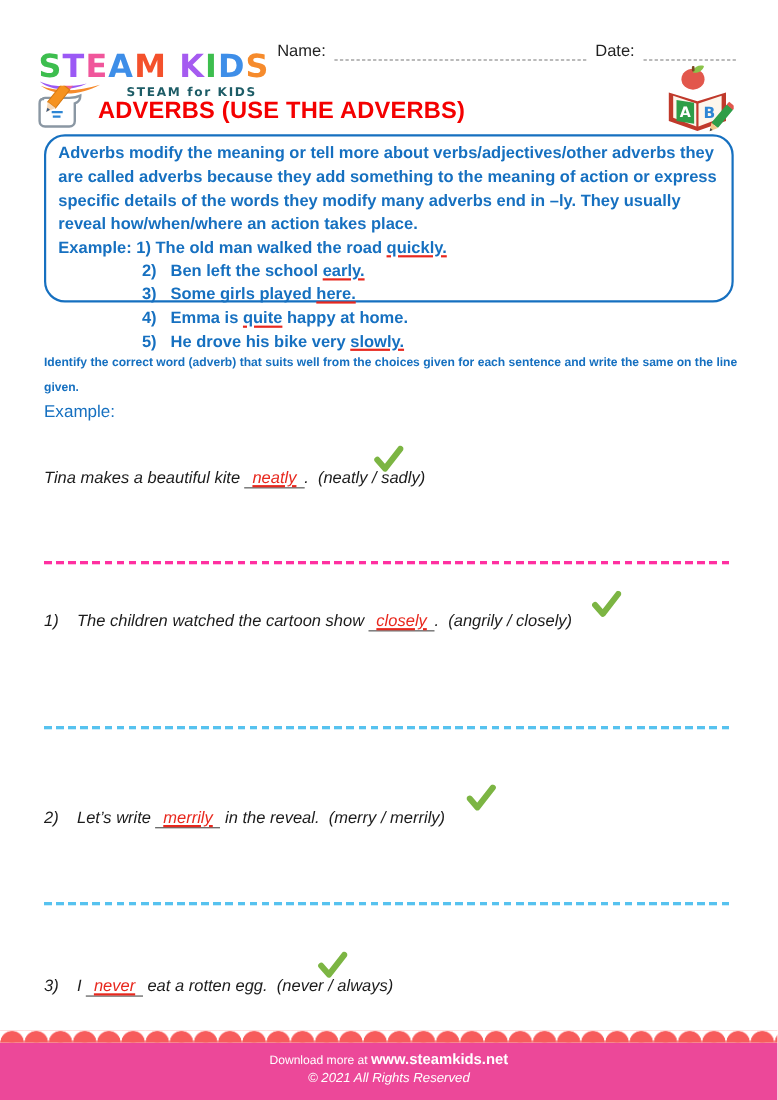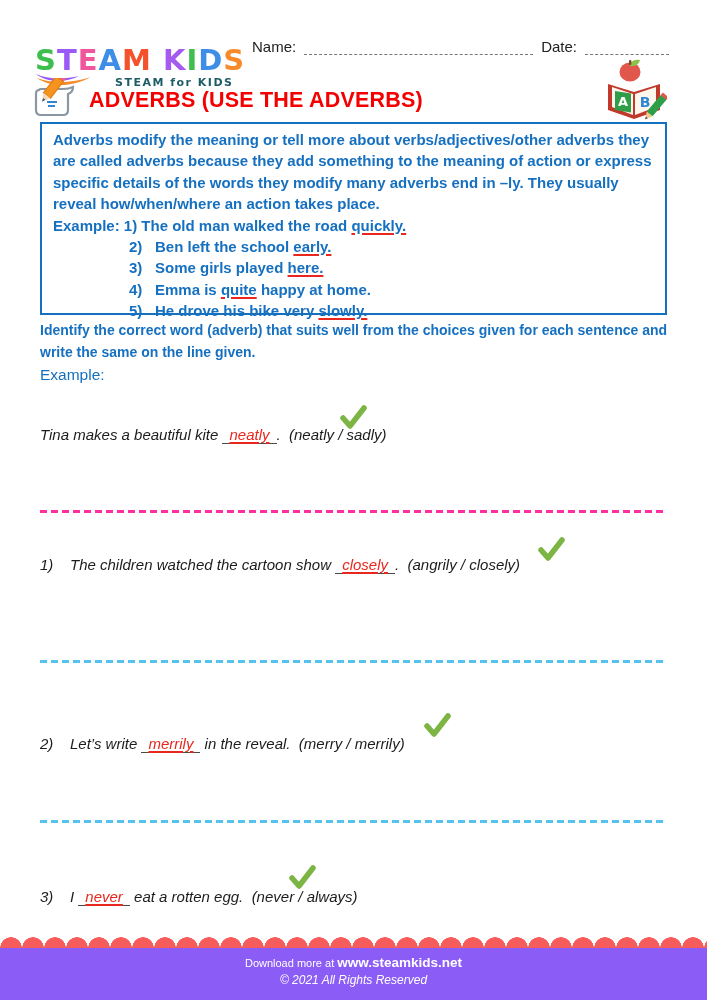--- a/index.html
+++ b/index.html
@@ -20,31 +20,31 @@
   .name-line { flex:1; }
   .date-line { width:84px; }
   .ab-book-icon { position:absolute; right:40px; top:58px; }
 
   
   .title-row { position:absolute; left:33px; top:78px; display:flex; align-items:center; gap:10px; }
   .page-title { color:#f40000; font-size:21.5px; font-weight:bold; letter-spacing:.2px; }
 
   
   .info-box {
-    position:absolute; left:40px; right:40px; top:122px; height:193px;
-    border:2px solid #1670c0; border-radius:0; padding:5px 11px 18px 11px;
+    position:absolute; left:40px; right:40px; top:122px; height:153px;
+    border:2px solid #1670c0; border-radius:19px; padding:5px 11px 18px 11px;
     color:#1670c0; font-weight:bold; font-size:15px; line-height:21.4px;
   }
   .info-box .uword { text-decoration:underline; text-decoration-color:#e8281e; text-decoration-thickness:2px; text-underline-offset:2px; }
   .box-item { display:flex; padding-left:76px; }
   .box-item-num { width:26px; flex:0 0 26px; }
   .box-text, .box-item-text { white-space:pre-wrap; }
 
   
-  .instructions { position:absolute; left:40px; right:30px; top:320px; color:#1670c0; font-weight:bold; font-size:14px; line-height:21.5px; }
+  .instructions { position:absolute; left:40px; right:30px; top:320px; color:#1670c0; font-weight:bold; font-size:11px; line-height:21.5px; }
   .example-label { position:absolute; left:40px; top:366px; color:#1670c0; font-weight:normal; font-size:15.5px; }
 
   
   .sentence-row { position:absolute; left:40px; right:24px; font-size:15px; color:#1c1c1c; display:flex;font-style:italic; }
   .q-num { flex:0 0 30px; }
   .s-text { white-space:pre-wrap; }
   .blank { border-bottom:1.6px solid #4a4a4a; padding:0 7px; }
   .answer { color:#e8281e; text-decoration:underline; text-decoration-color:#e8281e; text-decoration-thickness:1.6px; text-underline-offset:2px; }
   .check { position:absolute; }
   .row-example { top:426px; }
@@ -57,21 +57,21 @@
   .row-q2 .check { left:249px; top:-23px; }
 
   
   .sep { position:absolute; left:40px; right:40px; height:3px; }
   .sep-pink { top:510px; background:repeating-linear-gradient(90deg,#ff2fa0 0 7px,transparent 7px 11px); }
   .sep-blue { background:repeating-linear-gradient(90deg,#56c2ef 0 7px,transparent 7px 11px); }
   .sep-b1 { top:660px; }
   .sep-b2 { top:820px; }
 
   
-  .footer { position:absolute; left:0; right:0; bottom:0; height:52px; background:#8b5cf6; }
+  .footer { position:absolute; left:0; right:0; bottom:0; height:52px; background:#ec4899; }
   .footer-scallops {
     position:absolute; left:0; right:0; top:-11px; height:11px;
     background-image:radial-gradient(circle at 50% 100%, #f75c5c 0 10.5px, rgba(0,0,0,0) 11px);
     background-size:22px 11px; background-repeat:repeat-x;
   }
   .footer-line1 { margin-top:7px; text-align:center; color:#fff; font-size:11px; }
   .footer-site { font-size:13.5px; font-weight:bold; }
   .footer-line2 { text-align:center; color:#fff; font-size:12px; font-style:italic; margin-top:3px; }
 </style>
 </head>

